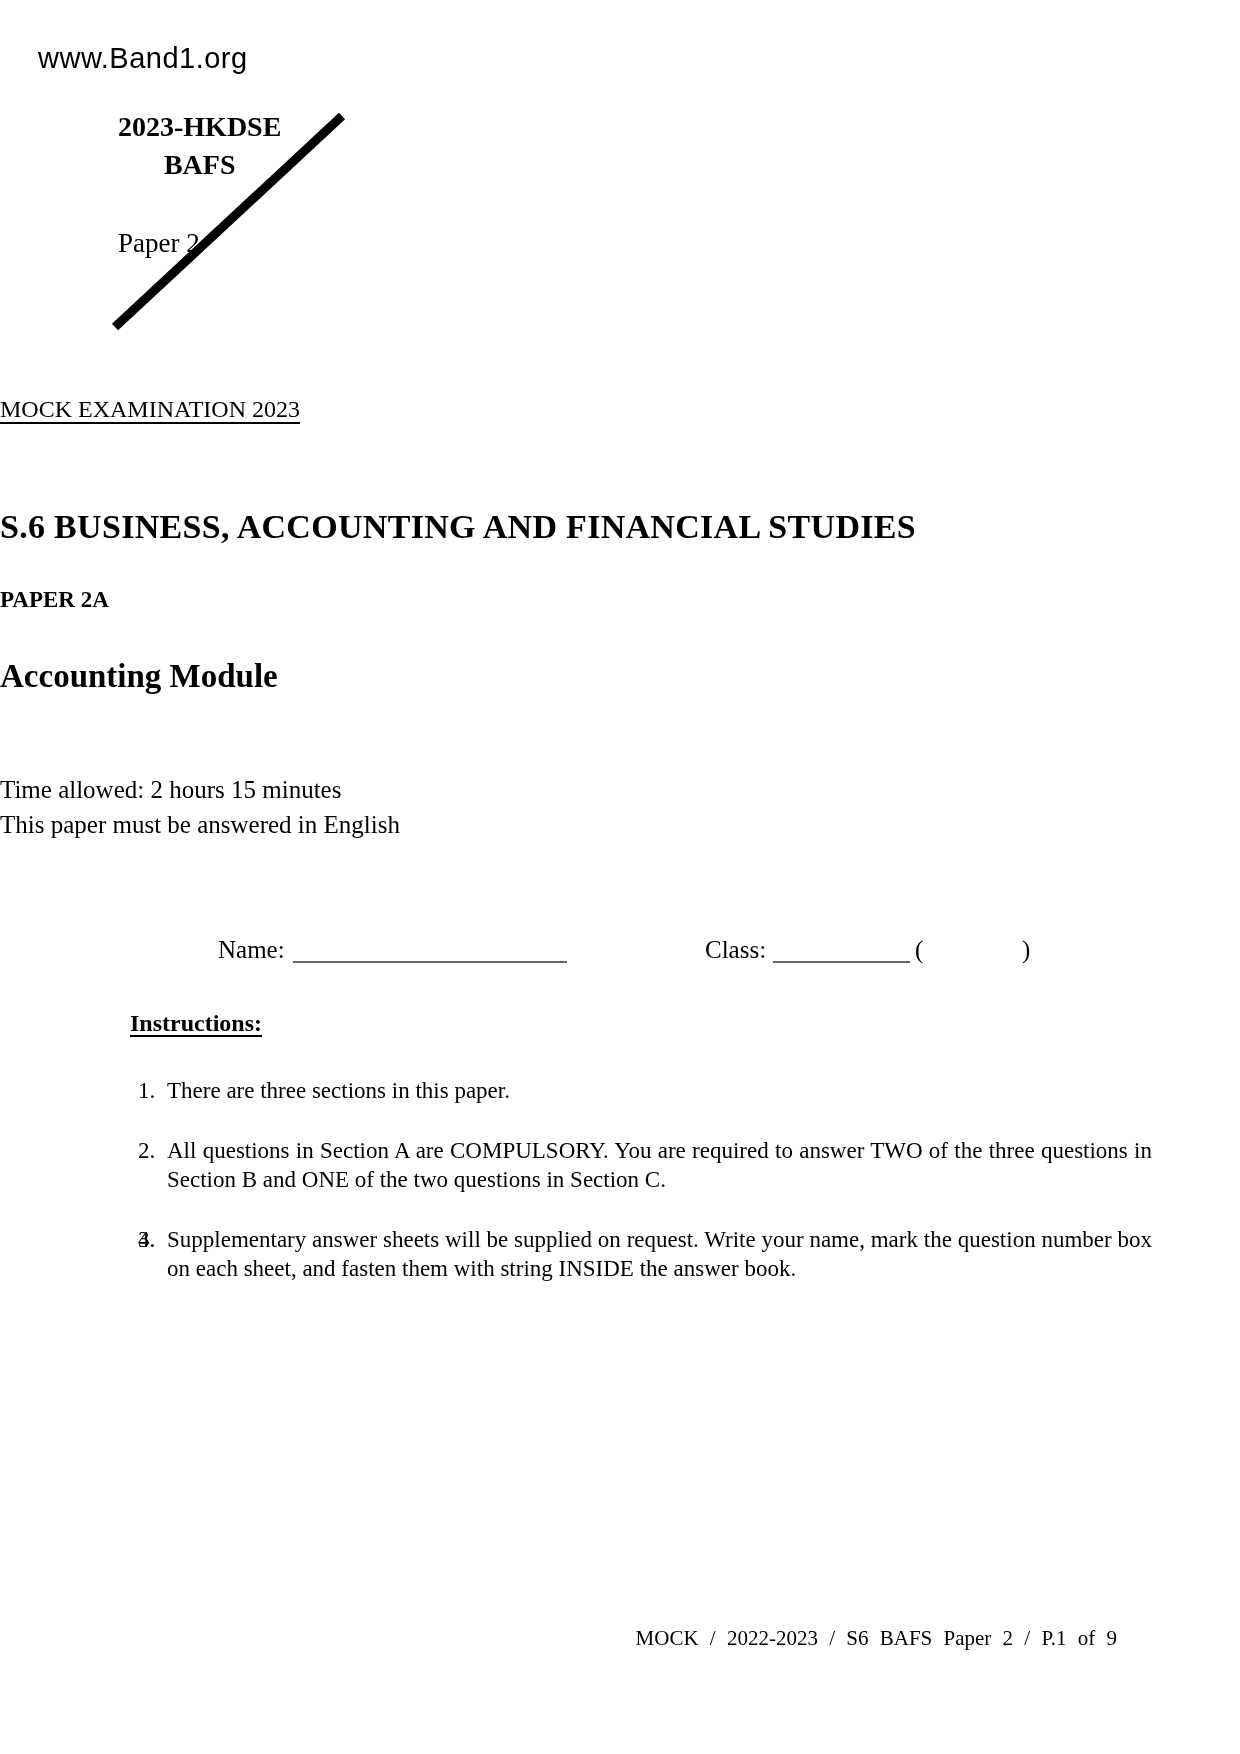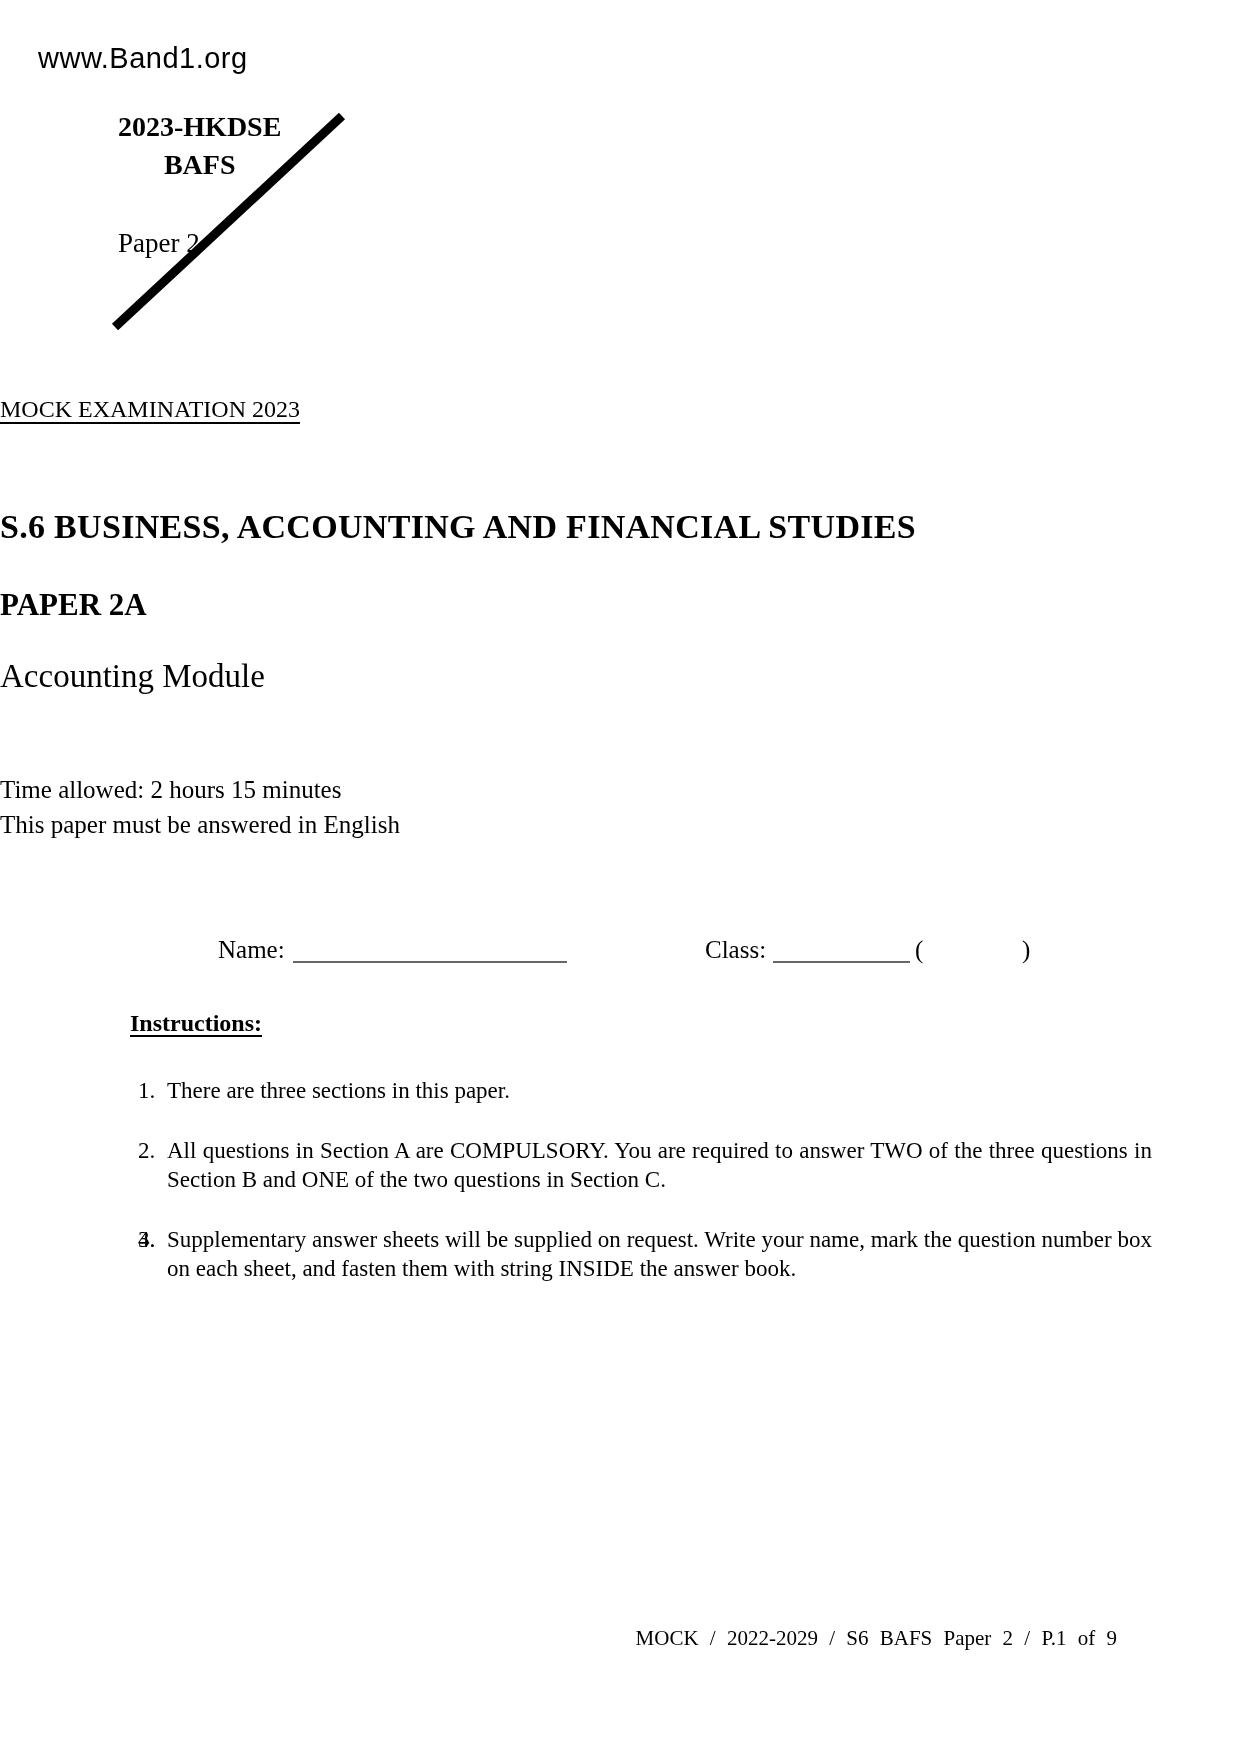--- a/index.html
+++ b/index.html
@@ -20,22 +20,22 @@
   .corner .ln3{font-size:27px;margin-top:40px;}
   .slash-svg{left:103px;top:104px;}
   .centerline{left:0;width:1120px;text-align:left;}
   .mock{top:396px;font-size:24px;}
   .mock span{
     text-decoration:underline;
     text-underline-offset:5px;
     text-decoration-thickness:2px;
   }
   .title{top:508px;font-size:34px;font-weight:bold;letter-spacing:0.3px;}
-  .paper2a{top:587px;font-size:31px;font-weight:bold;}
-  .module{top:658px;font-size:33px;font-weight:normal;}
+  .paper2a{top:587px;font-size:23px;font-weight:bold;}
+  .module{top:658px;font-size:33px;font-weight:bold;}
   .time{top:776px;font-size:25px;}
   .lang{top:811px;font-size:25px;}
   .fieldrow{font-size:25px;}
   .name-label{left:218px;top:936px;}
   .name-line{left:293px;top:961px;width:274px;border-bottom:2px solid #676767;height:0;}
   .class-label{left:705px;top:936px;}
   .class-line{left:773px;top:961px;width:137px;border-bottom:2px solid #676767;height:0;}
   .paren-open{left:915px;top:936px;}
   .paren-close{left:1022px;top:936px;}
   .instr-head{
@@ -103,13 +103,13 @@
   </div>
   <div class="item">
     <span class="num">3.</span>
   </div>
   <div class="item">
     <span class="num">4.</span>
     <span>Supplementary answer sheets will be supplied on request. Write your name, mark the question number box on each sheet, and fasten them with string INSIDE the answer book.</span>
   </div>
 </div>
 
-<div class="abs footer">MOCK / 2022-2029 / S6 BAFS Paper 2 / P.1 of 9</div>
+<div class="abs footer">MOCK / 2022-2023 / S6 BAFS Paper 2 / P.1 of 9</div>
 
 </body></html>

